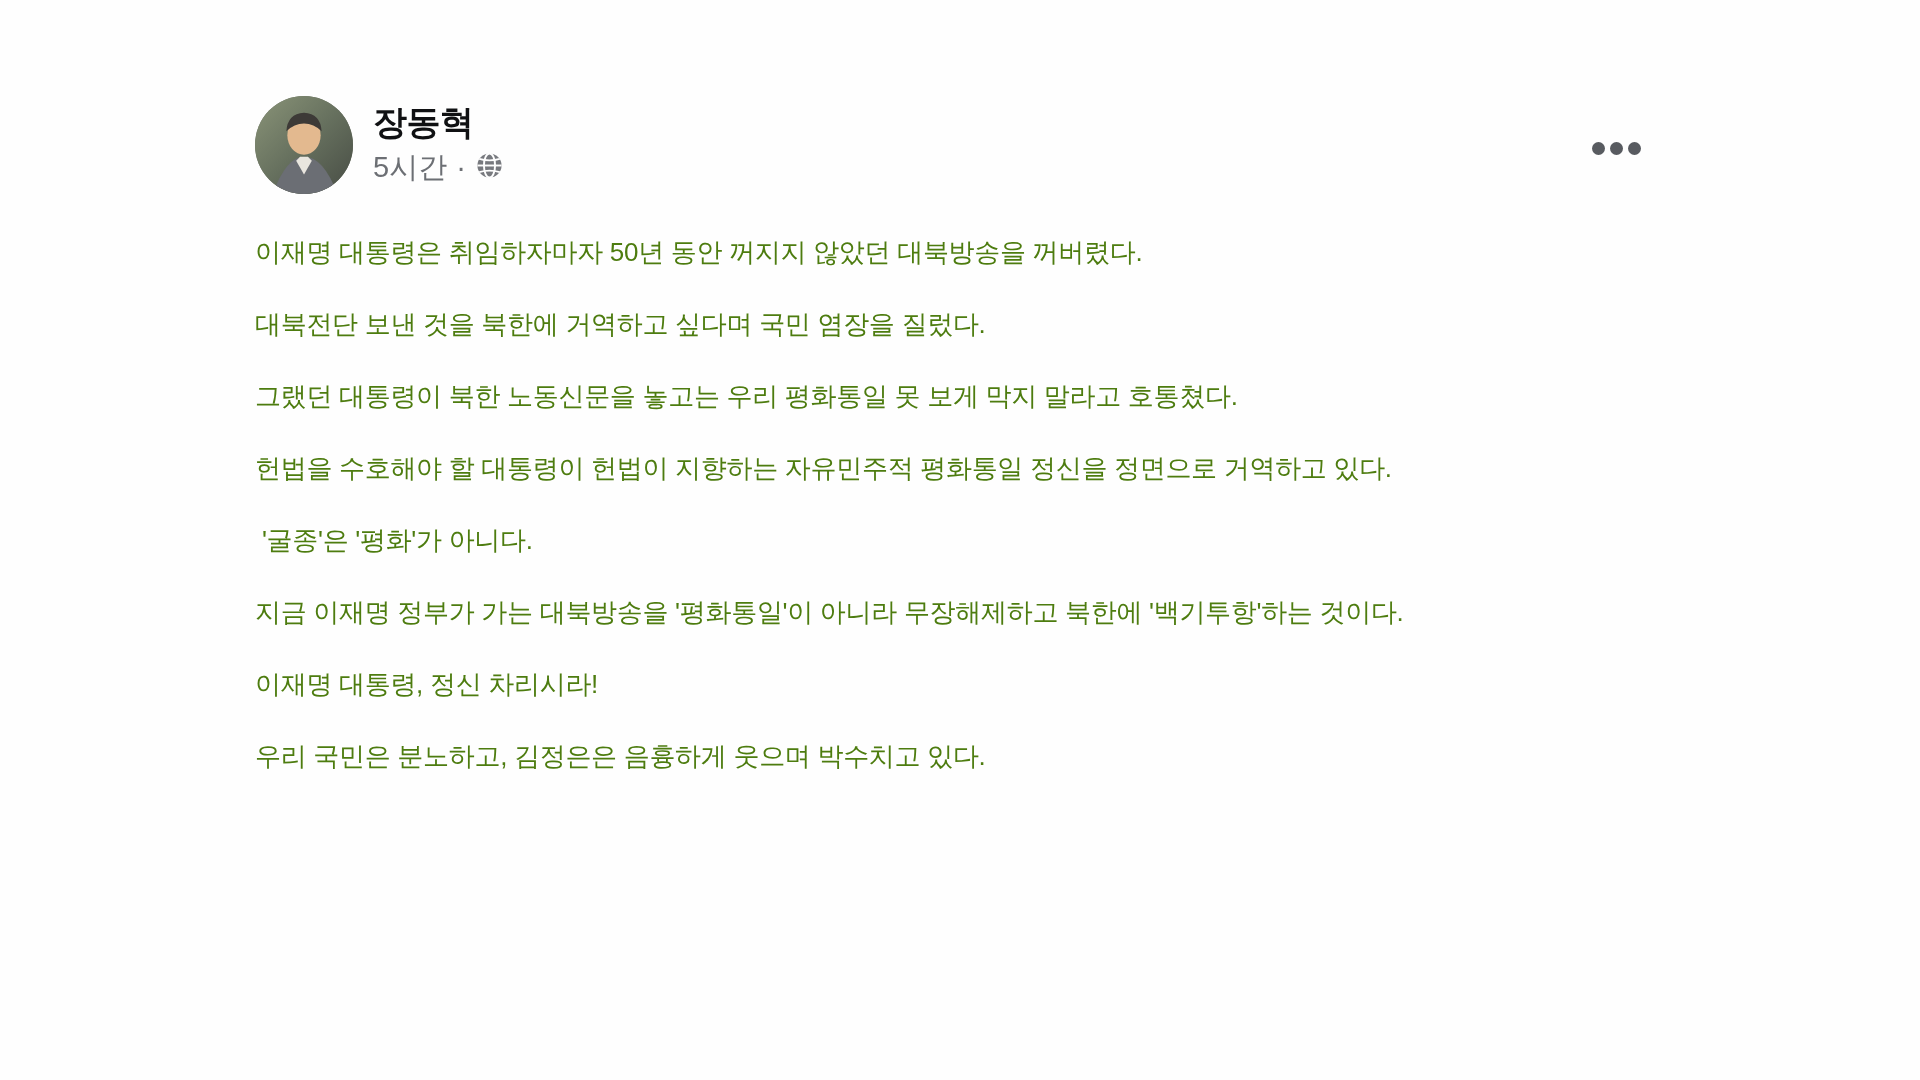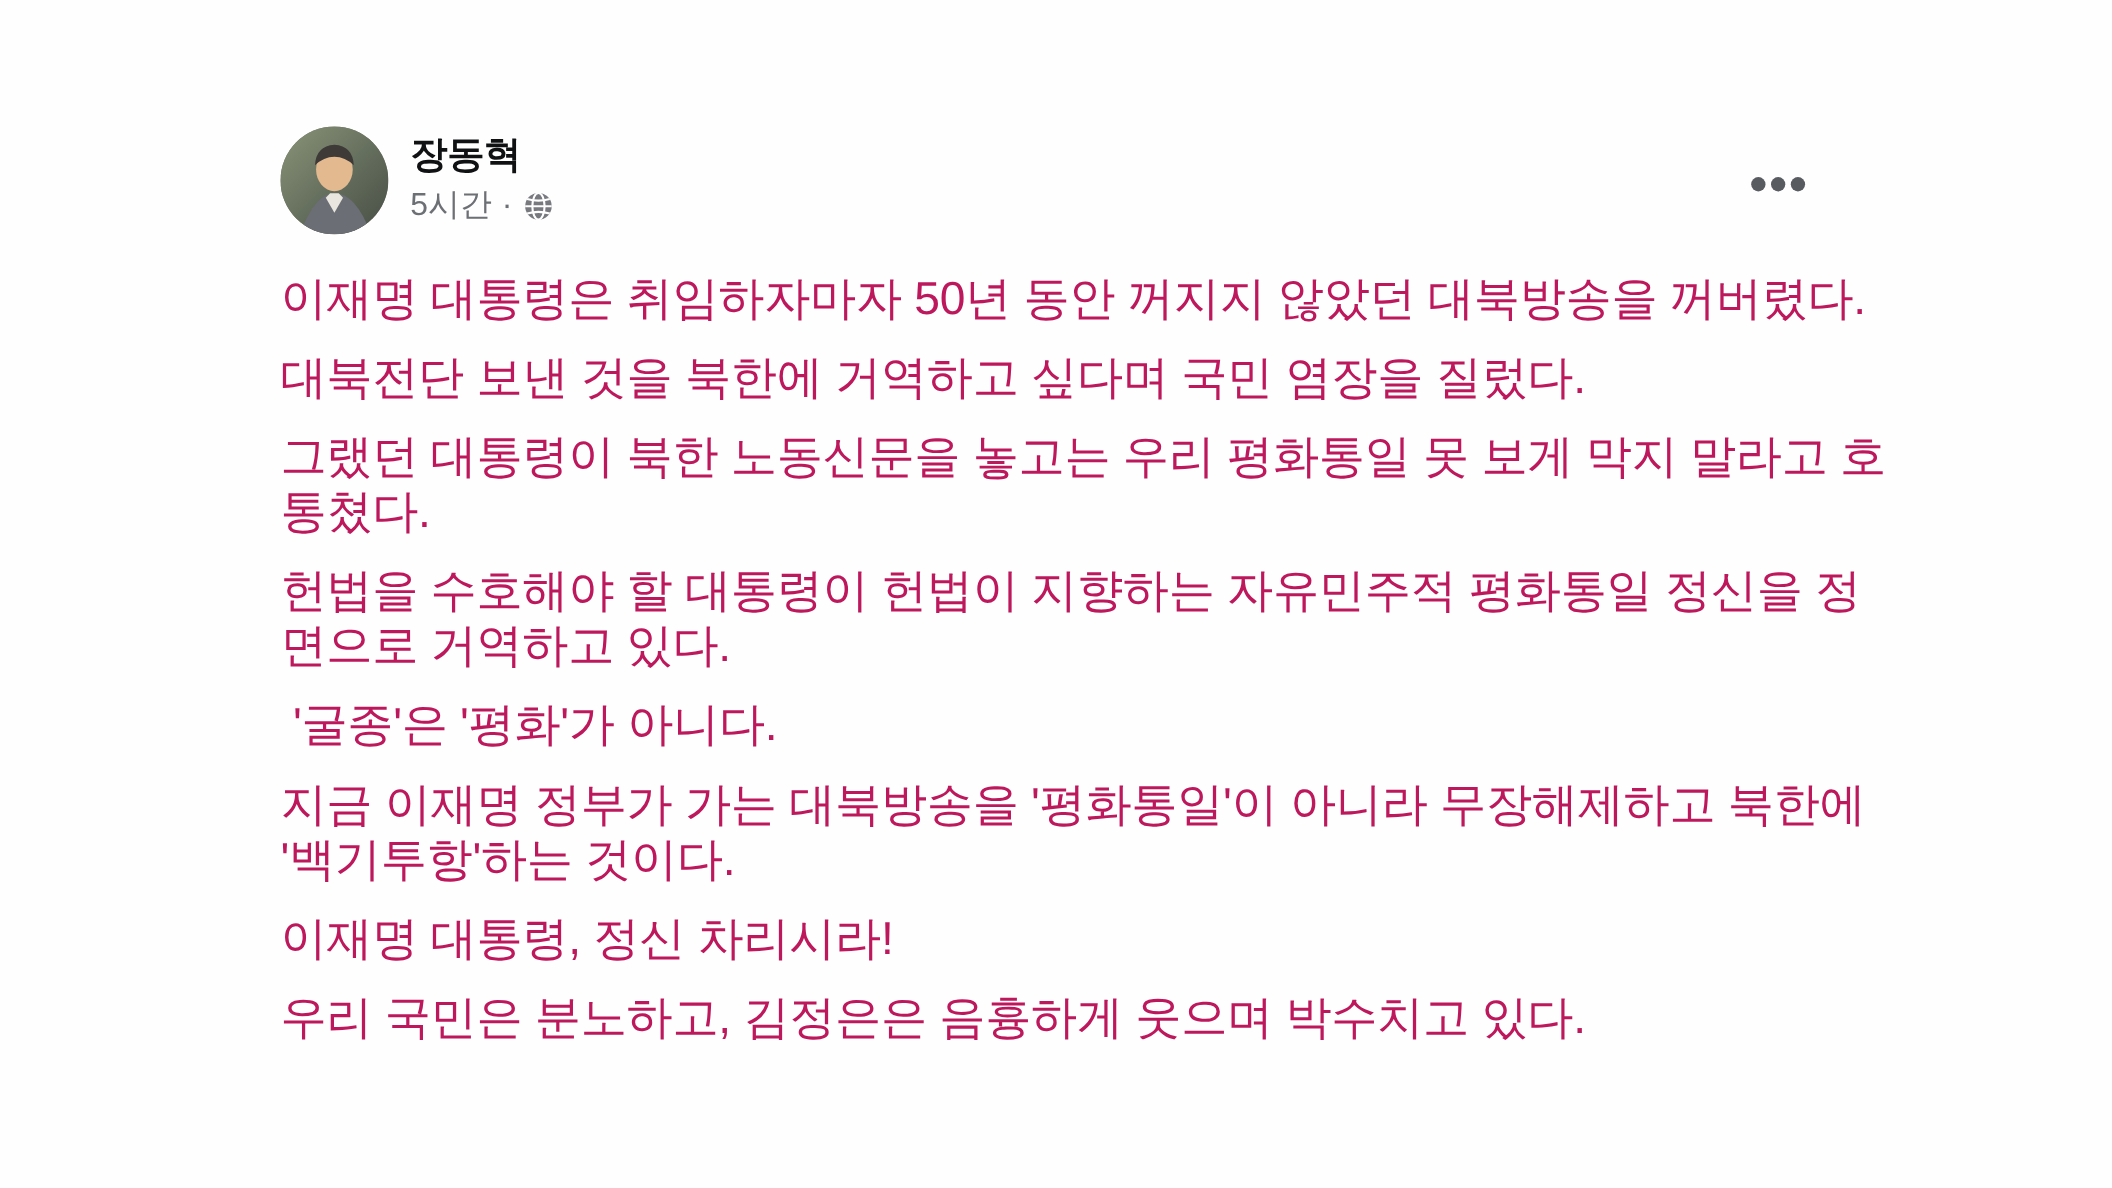--- a/index.html
+++ b/index.html
@@ -4,55 +4,55 @@
 <style>
   * { margin: 0; padding: 0; box-sizing: border-box; }
   html, body {
     width: 1920px; height: 1080px;
     background: #ffffff;
     overflow: hidden;
     font-family: "Liberation Sans", sans-serif;
   }
   .stage { position: relative; width: 1920px; height: 1080px; background: #fefefe; }
 
-  .post { position: absolute; left: 255px; top: 96px; width: 1464px; margin-top: 19px; }
+  .post { position: absolute; left: 255px; top: 96px; width: 1464px; }
 
   .post-header { position: relative; display: flex; align-items: flex-start; gap: 20px; }
 
   .avatar {
     width: 98px; height: 98px; border-radius: 50%;
     overflow: hidden; flex: 0 0 auto; cursor: pointer;
     background: #6e7466;
   }
   .avatar svg { display: block; width: 100%; height: 100%; }
 
   .post-meta { padding-top: 6px; }
   .author-name {
     font-size: 34px; font-weight: 700; color: #101113;
     line-height: 40px; letter-spacing: -0.5px; cursor: pointer;
   }
   .subline {
-    margin-top: 9px; display: flex; align-items: flex-end; gap: 9px;
+    margin-top: 9px; display: flex; align-items: flex-start; gap: 9px;
     font-size: 29px; color: #6c6f74; line-height: 32px;
   }
   .subline .time { cursor: pointer; }
   .subline .sep { color: #6c6f74; }
   .globe { width: 29px; height: 29px; display: inline-block; }
   .globe svg { display: block; width: 100%; height: 100%; }
 
   .more-button {
     position: absolute; right: 72px; top: 40px;
     background: none; border: none; cursor: pointer;
     display: flex; align-items: center; gap: 5px; padding: 6px;
   }
   .more-dot { width: 13px; height: 13px; border-radius: 50%; background: #585b60; }
 
   .post-text { margin-top: 33px; }
   .post-text p {
-    font-size: 42px; line-height: 50px; color: #be185d;
+    font-size: 26px; line-height: 50px; color: #4d7c0f;
     margin: 0 0 22px 0; word-break: normal; overflow-wrap: break-word;
     letter-spacing: -0.3px;
   }
 </style>
 </head>
 <body>
 
 <div class="stage">
   <div class="post">
 

